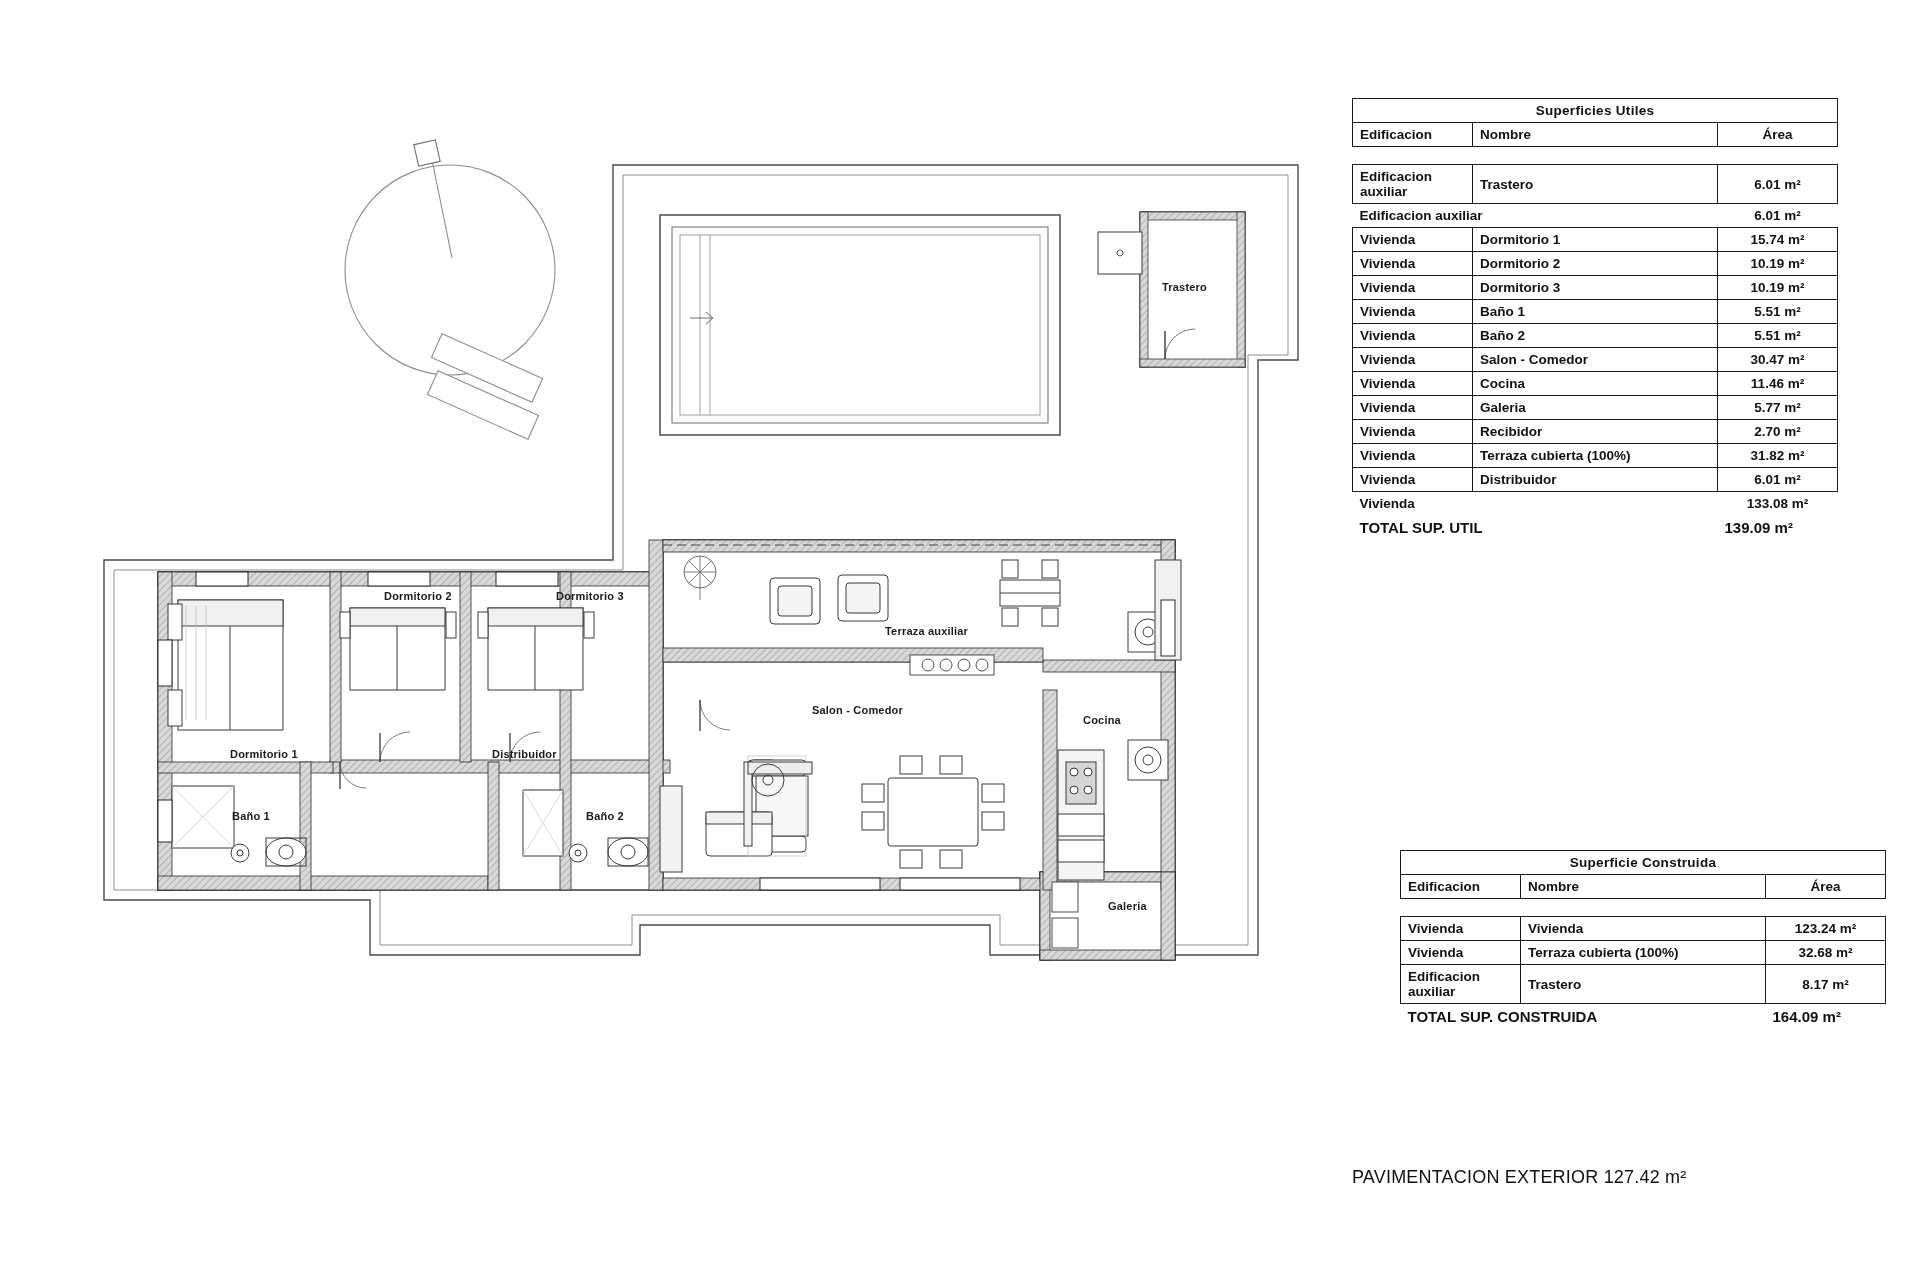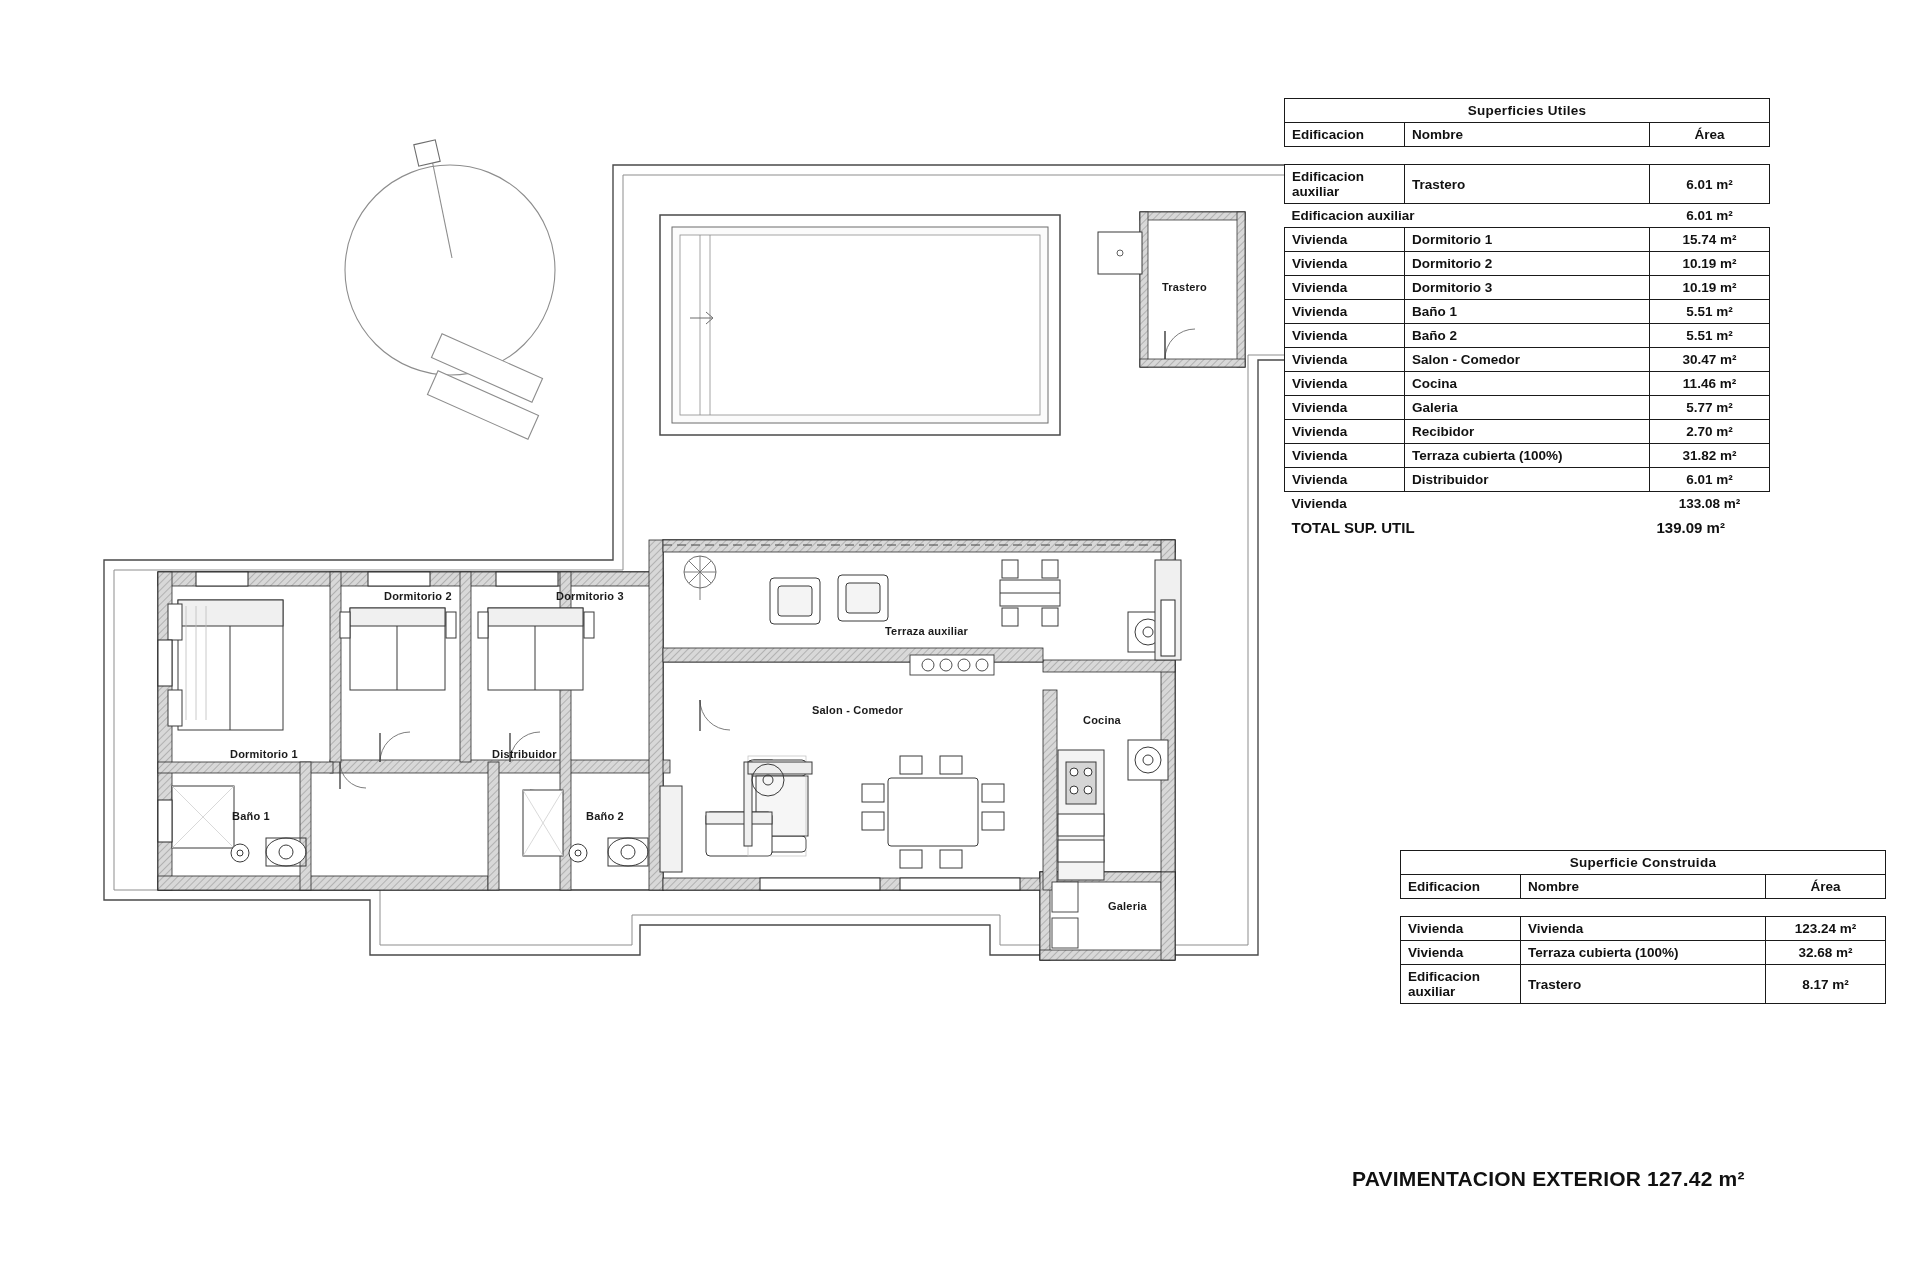--- a/index.html
+++ b/index.html
@@ -86,22 +86,22 @@
   .total-row td.label  { font-size: 15px; }
   .total-row td.value  { font-size: 15px; text-align: left; }
   .subtotal-row td {
     border: none !important;
     font-weight: bold;
     font-size: 15px;
   }
   .subtotal-row td.value { text-align: center; }
   .pav {
     position: absolute;
-    font-size: 21px;
-    font-weight: bold;
+    font-size: 18px;
+    font-weight: normal;
     letter-spacing: 0.2px;
   }
 </style>
 </head>
 <body>
 
 <div id="floorplan">
   <svg width="1330" height="1280" viewBox="0 0 1330 1280" xmlns="http://www.w3.org/2000/svg">
     <defs>
       <pattern id="hatch" width="5" height="5" patternUnits="userSpaceOnUse" patternTransform="rotate(45)">
@@ -350,21 +350,21 @@
   <div class="plan-label" style="left:885px;  top:625px;">Terraza auxiliar</div>
   <div class="plan-label" style="left:812px;  top:704px;">Salon - Comedor</div>
   <div class="plan-label" style="left:1083px; top:714px;">Cocina</div>
   <div class="plan-label" style="left:230px;  top:748px;">Dormitorio 1</div>
   <div class="plan-label" style="left:492px;  top:748px;">Distribuidor</div>
   <div class="plan-label" style="left:232px;  top:810px;">Baño 1</div>
   <div class="plan-label" style="left:586px;  top:810px;">Baño 2</div>
   <div class="plan-label" style="left:1108px; top:900px;">Galeria</div>
 </div>
 
-<div class="table-block" style="left:1284px; top:98px; width:478px;">
+<div class="table-block" style="left:1352px; top:98px; width:478px;">
   <table class="sup">
     <colgroup>
         <col class="col-edif">
         <col class="col-nom">
         <col class="col-area">
       </colgroup>
     <tbody>
       <tr>
         <td class="tbl-title" colspan="3">Superficies Utiles</td>
       </tr>
@@ -481,17 +481,21 @@
       <tr>
         <td class="edif">Vivienda</td>
         <td class="nom">Terraza cubierta (100%)</td>
         <td class="area">32.68 m²</td>
       </tr>
       <tr>
         <td class="edif">Edificacion auxiliar</td>
         <td class="nom">Trastero</td>
         <td class="area">8.17 m²</td>
       </tr>
+      <tr class="total-row">
+        <td class="label" colspan="2">TOTAL SUP. CONSTRUIDA</td>
+        <td class="value">164.09 m²</td>
+      </tr>
     </tbody>
   </table>
 </div>
 
 <div class="pav" style="left:1352px; top:1167px;">PAVIMENTACION EXTERIOR 127.42 m²</div>
 
 </body></html>

